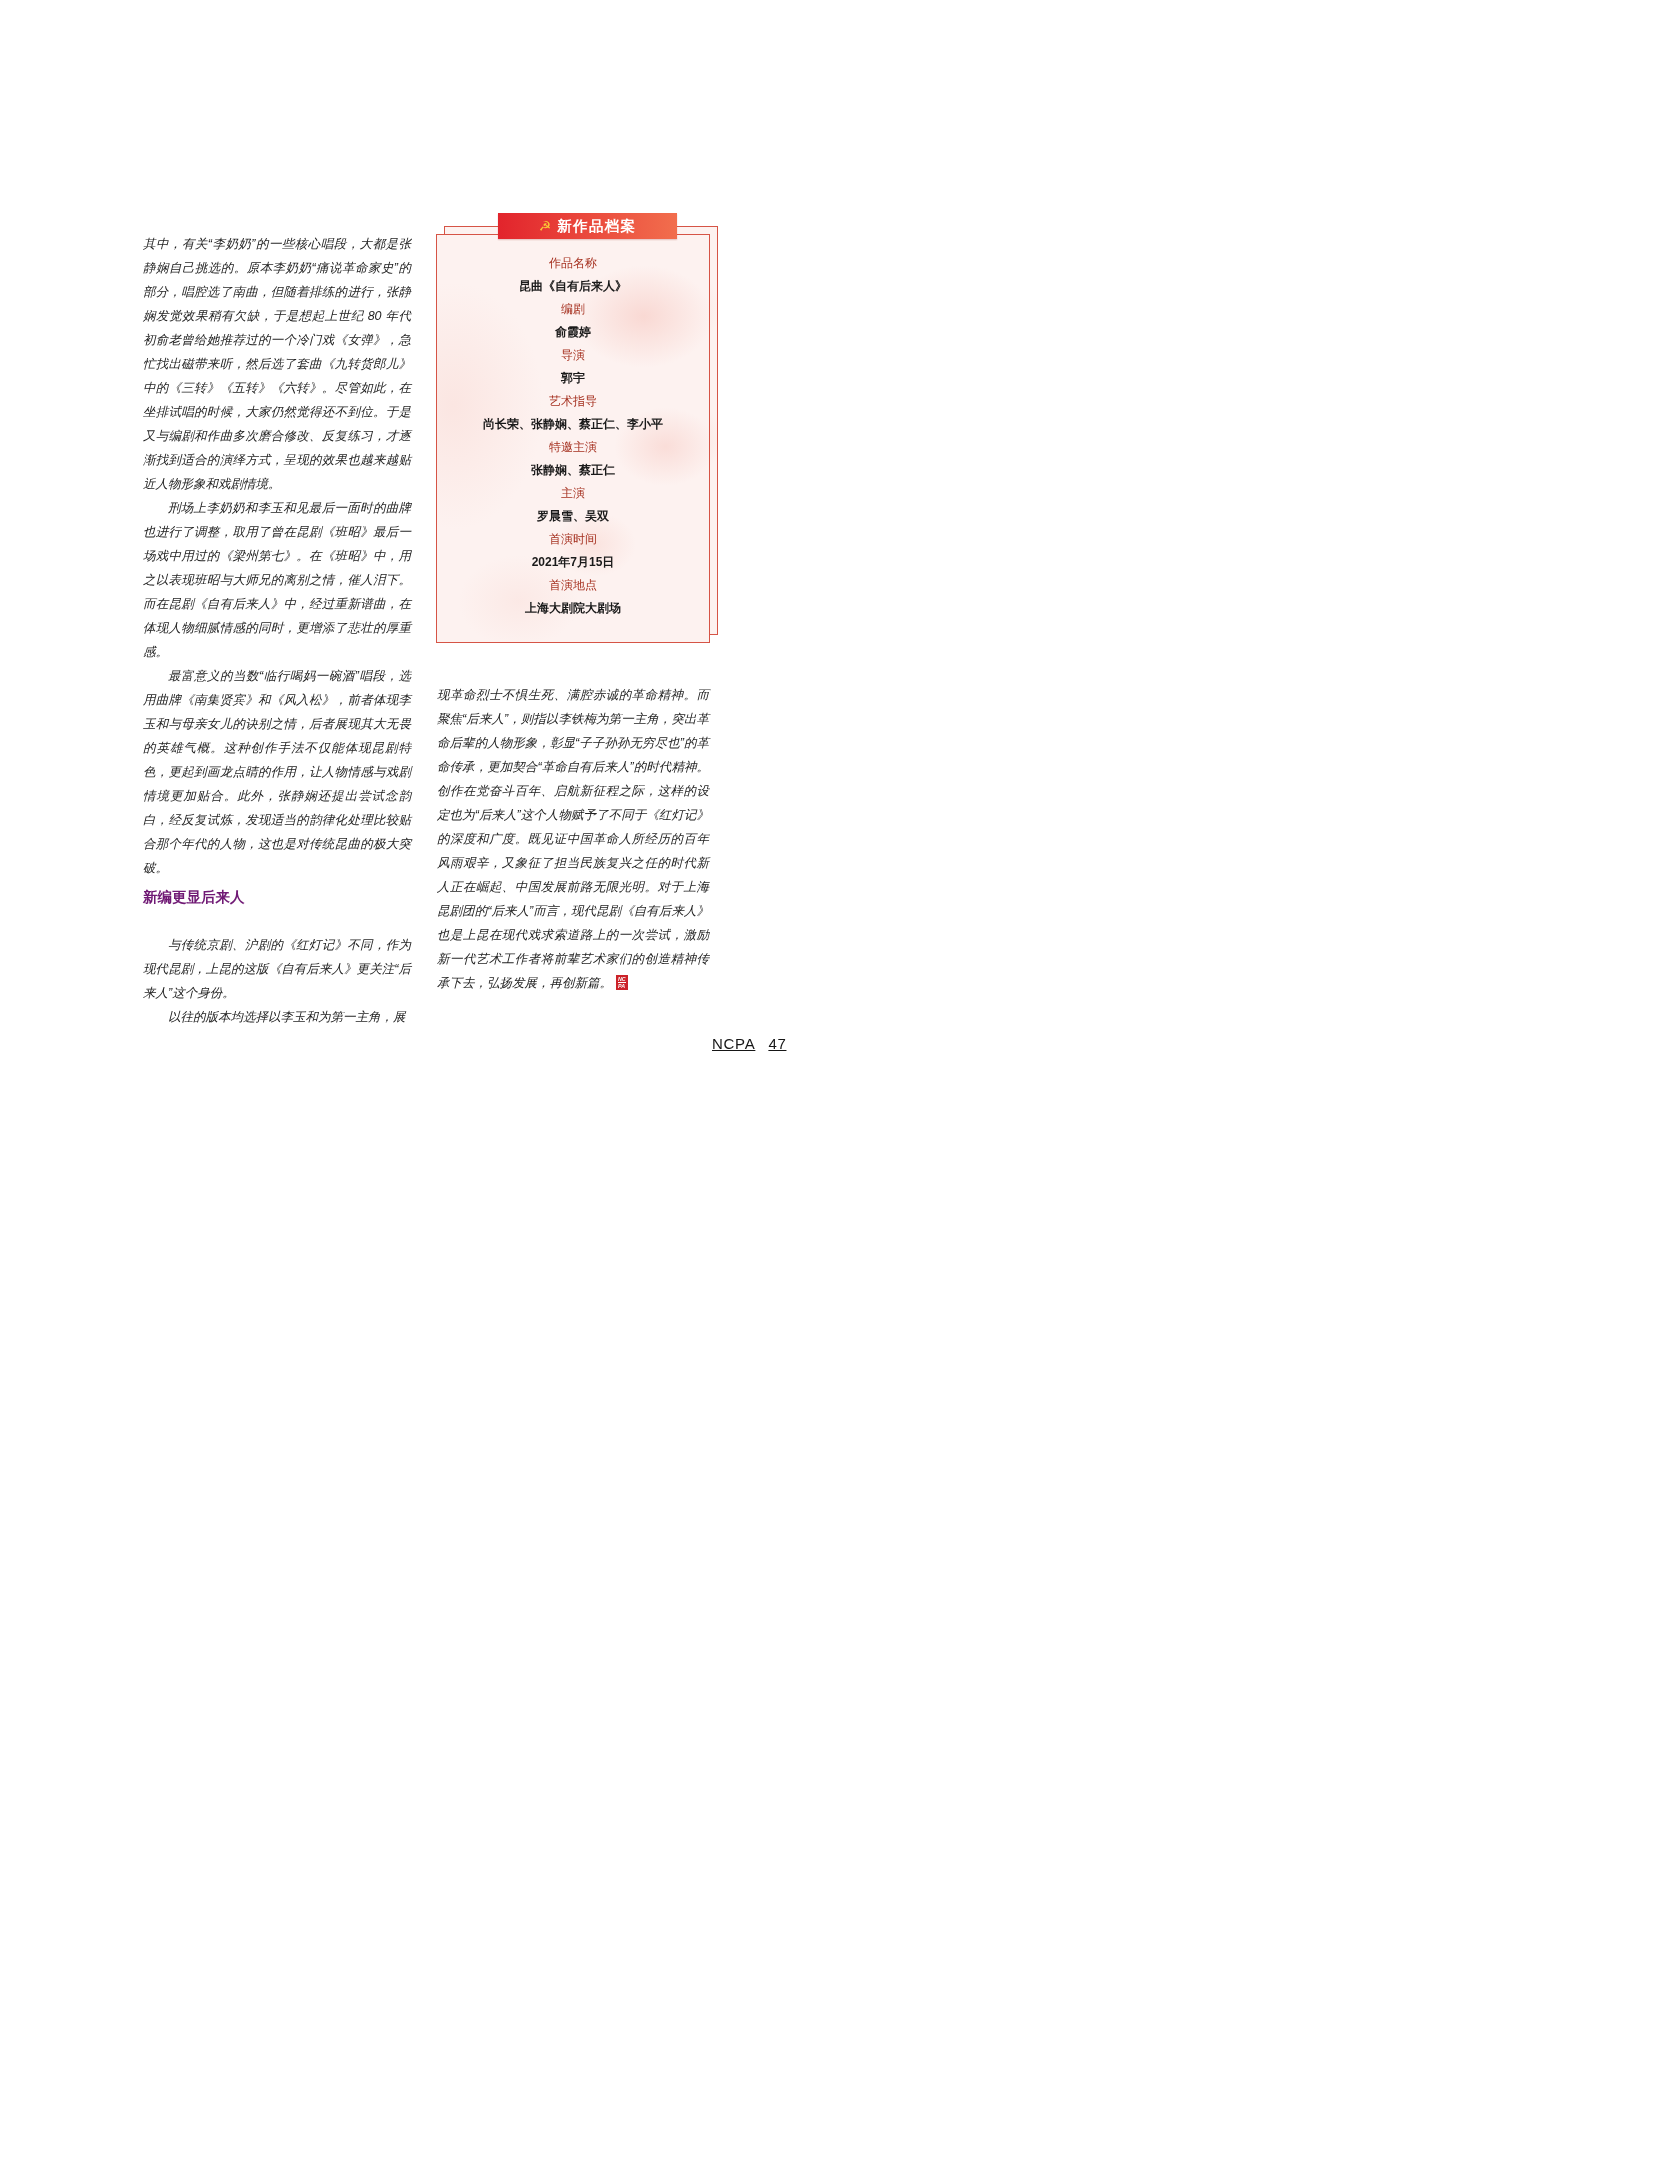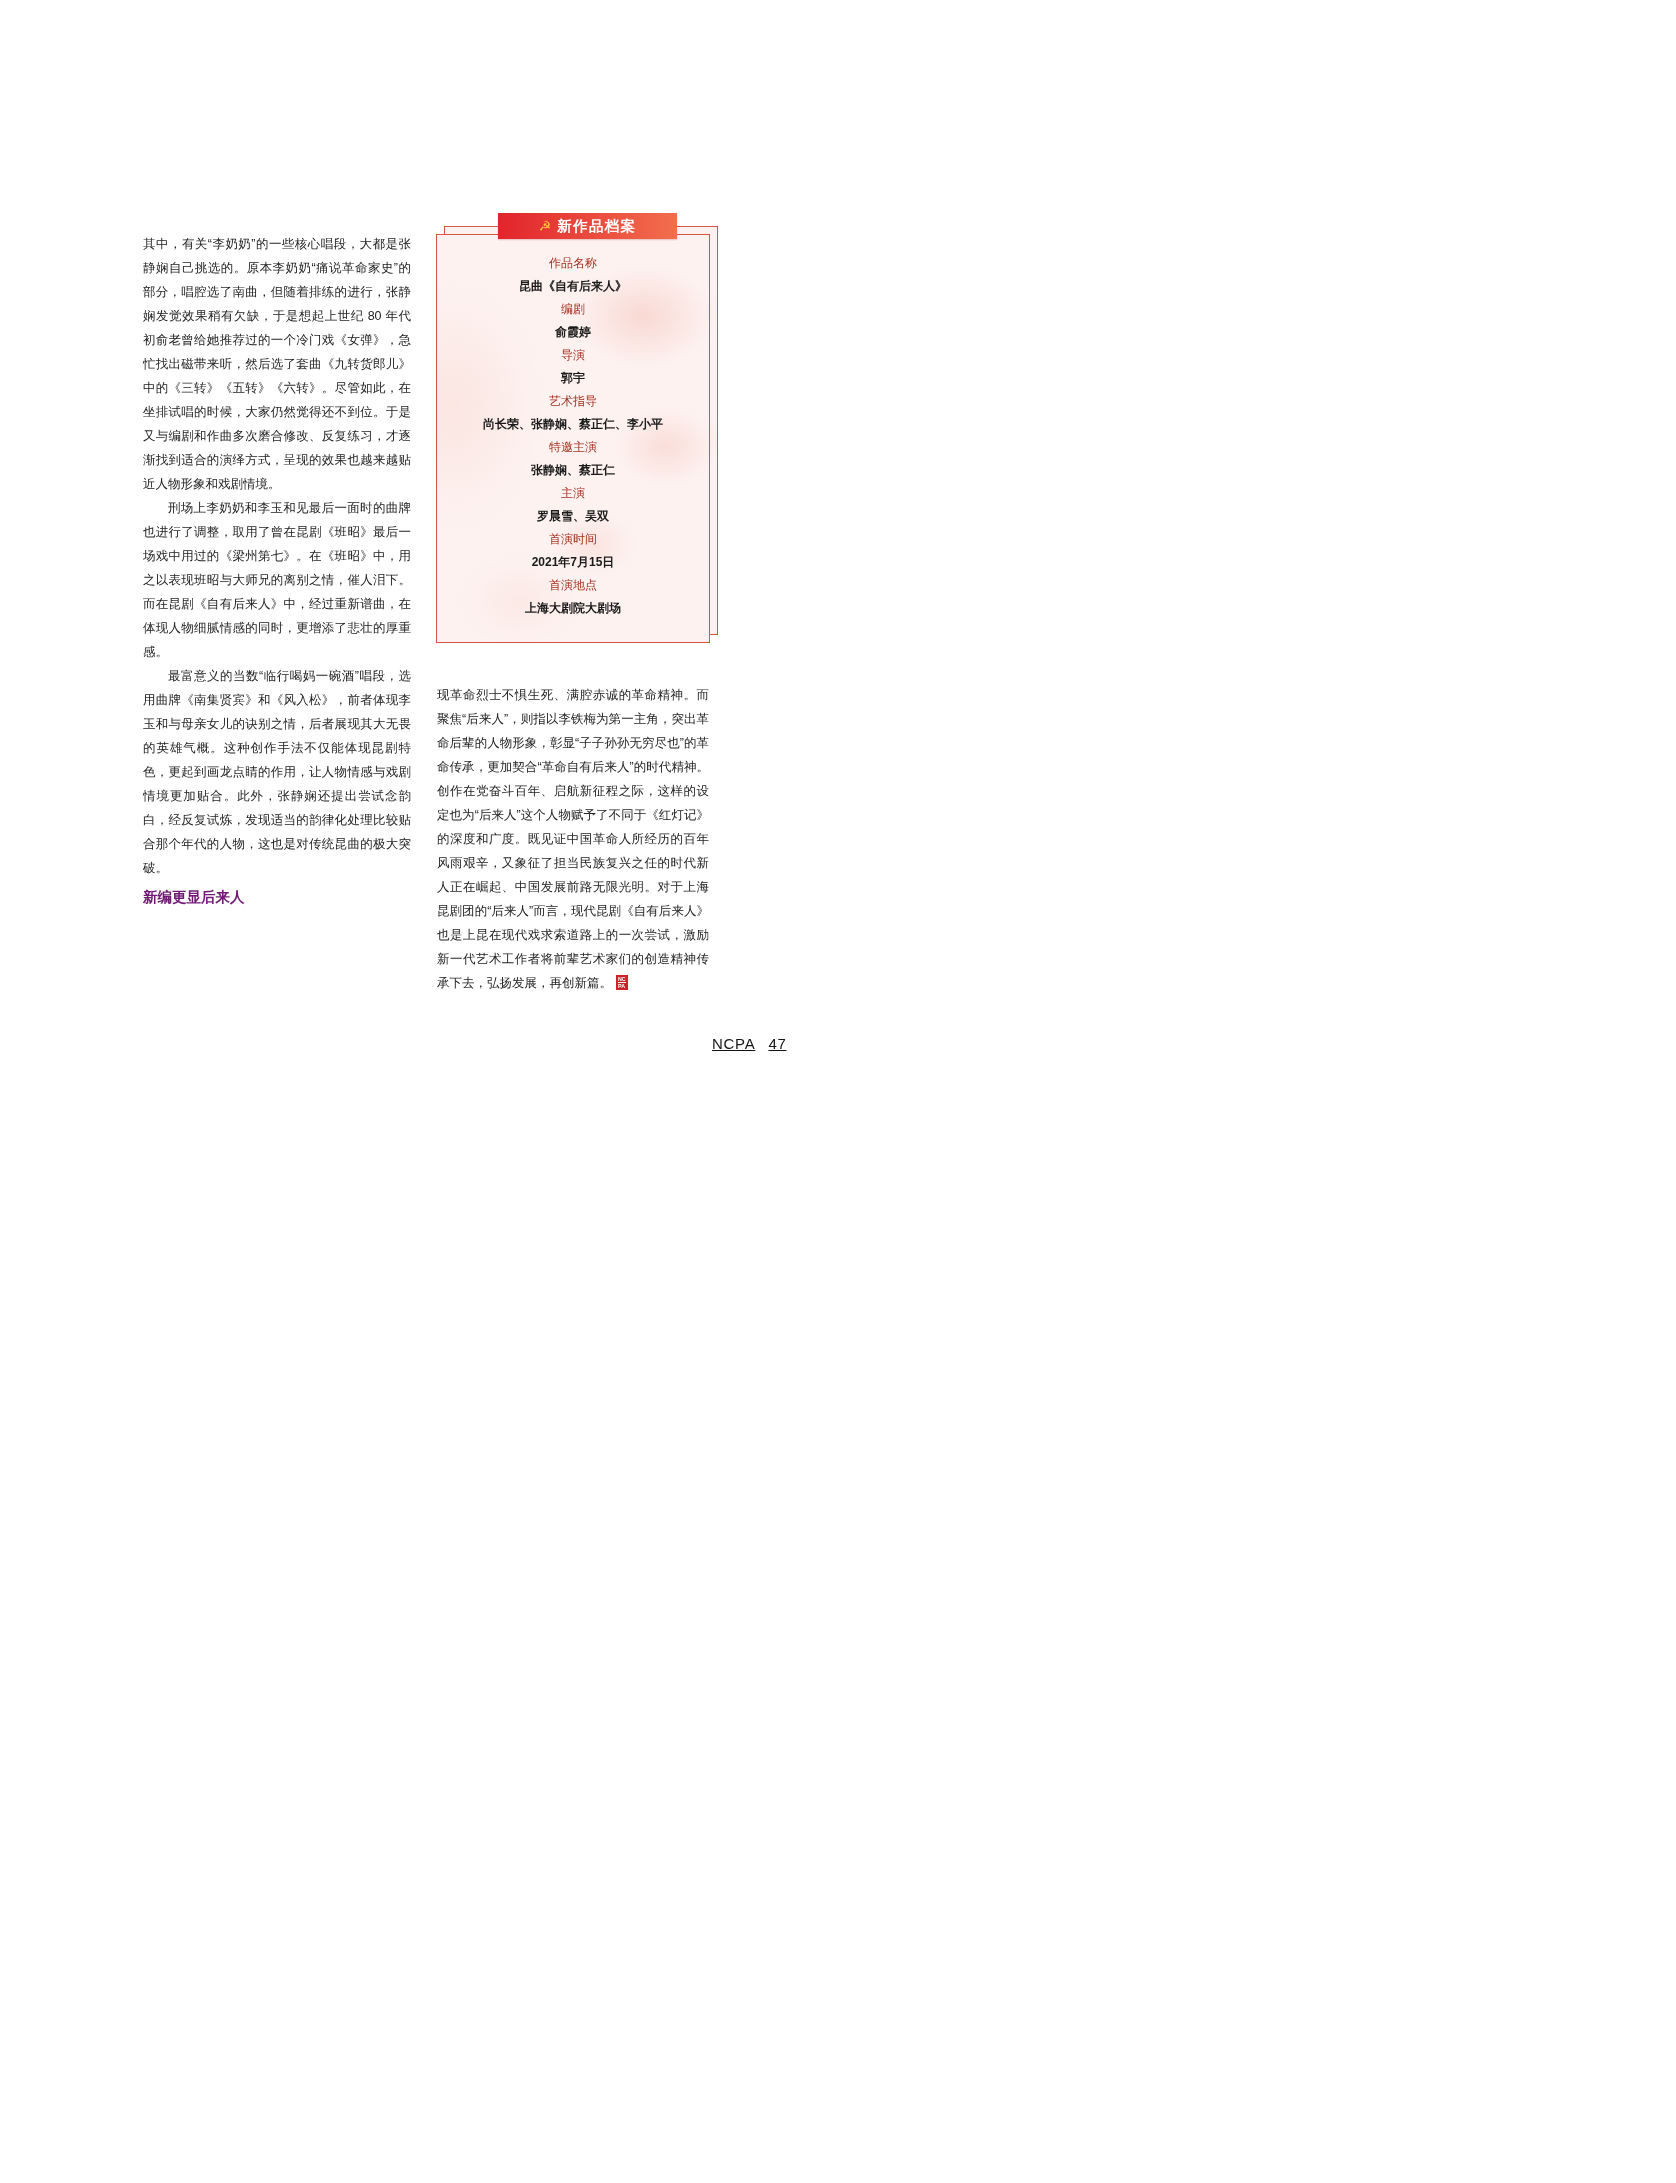--- a/index.html
+++ b/index.html
@@ -14,21 +14,21 @@
   }
   html,body{margin:0;padding:0;background:#ffffff;}
   body{font-family:"Liberation Sans","DejaVu Sans",sans-serif;}
   #page{position:relative;width:838px;height:1092px;background:#ffffff;overflow:hidden;}
 
   
   .text-col{position:absolute;}
   #left-col{left:143px;top:232px;width:268px;}
   #right-col{left:437px;top:683px;width:272px;}
   p.body-par{margin:0;font-size:12.5px;line-height:24px;text-align:justify;
-             color:var(--body-text);font-weight:400;}
+             color:var(--body-text);font-weight:400;font-style:italic;}
   p.indent{text-indent:2em;}
   h2.section-heading{margin:6.6px 0 26.4px;font-size:14.5px;line-height:20px;
              font-weight:700;color:#701a75;}
 
   
   .card{box-sizing:border-box;position:absolute;width:274px;height:409px;
         border:1.3px solid var(--card-border);
         background:
           radial-gradient(ellipse 99px 73px at 76% 20%, rgba(246,196,188,.55), transparent 70%),
           radial-gradient(ellipse 73px 56px at 84% 52%, rgba(246,196,188,.45), transparent 70%),
@@ -93,20 +93,25 @@
   </div>
 
   <div class="text-col" id="left-col">
     <div>
 
     <p class="body-par noindent">其中，有关“李奶奶”的一些核心唱段，大都是张静娴自己挑选的。原本李奶奶“痛说革命家史”的部分，唱腔选了南曲，但随着排练的进行，张静娴发觉效果稍有欠缺，于是想起上世纪 80 年代初俞老曾给她推荐过的一个冷门戏《女弹》，急忙找出磁带来听，然后选了套曲《九转货郎儿》中的《三转》《五转》《六转》。尽管如此，在坐排试唱的时候，大家仍然觉得还不到位。于是又与编剧和作曲多次磨合修改、反复练习，才逐渐找到适合的演绎方式，呈现的效果也越来越贴近人物形象和戏剧情境。</p>
         <p class="body-par indent">刑场上李奶奶和李玉和见最后一面时的曲牌也进行了调整，取用了曾在昆剧《班昭》最后一场戏中用过的《梁州第七》。在《班昭》中，用之以表现班昭与大师兄的离别之情，催人泪下。而在昆剧《自有后来人》中，经过重新谱曲，在体现人物细腻情感的同时，更增添了悲壮的厚重感。</p>
         <p class="body-par indent">最富意义的当数“临行喝妈一碗酒”唱段，选用曲牌《南集贤宾》和《风入松》，前者体现李玉和与母亲女儿的诀别之情，后者展现其大无畏的英雄气概。这种创作手法不仅能体现昆剧特色，更起到画龙点睛的作用，让人物情感与戏剧情境更加贴合。此外，张静娴还提出尝试念韵白，经反复试炼，发现适当的韵律化处理比较贴合那个年代的人物，这也是对传统昆曲的极大突破。</p>
       </div>
     <h2 class="section-heading">新编更显后来人</h2>
+    <div>
+
+    <p class="body-par indent">与传统京剧、沪剧的《红灯记》不同，作为现代昆剧，上昆的这版《自有后来人》更关注“后来人”这个身份。</p>
+        <p class="body-par indent">以往的版本均选择以李玉和为第一主角，展</p>
+      </div>
   </div>
 
   <div class="text-col" id="right-col">
     <p class="body-par"><span>现革命烈士不惧生死、满腔赤诚的革命精神。而聚焦“后来人”，则指以李铁梅为第一主角，突出革命后辈的人物形象，彰显“子子孙孙无穷尽也”的革命传承，更加契合“革命自有后来人”的时代精神。创作在党奋斗百年、启航新征程之际，这样的设定也为“后来人”这个人物赋予了不同于《红灯记》的深度和广度。既见证中国革命人所经历的百年风雨艰辛，又象征了担当民族复兴之任的时代新人正在崛起、中国发展前路无限光明。对于上海昆剧团的“后来人”而言，现代昆剧《自有后来人》也是上昆在现代戏求索道路上的一次尝试，激励新一代艺术工作者将前辈艺术家们的创造精神传承下去，弘扬发展，再创新篇。</span><span class="seal"><span>NC</span><span>PA</span></span></p>
   </div>
 
   <div id="footer">
     <span>NCPA</span>
     <span class="page-num">47</span>
   </div>

